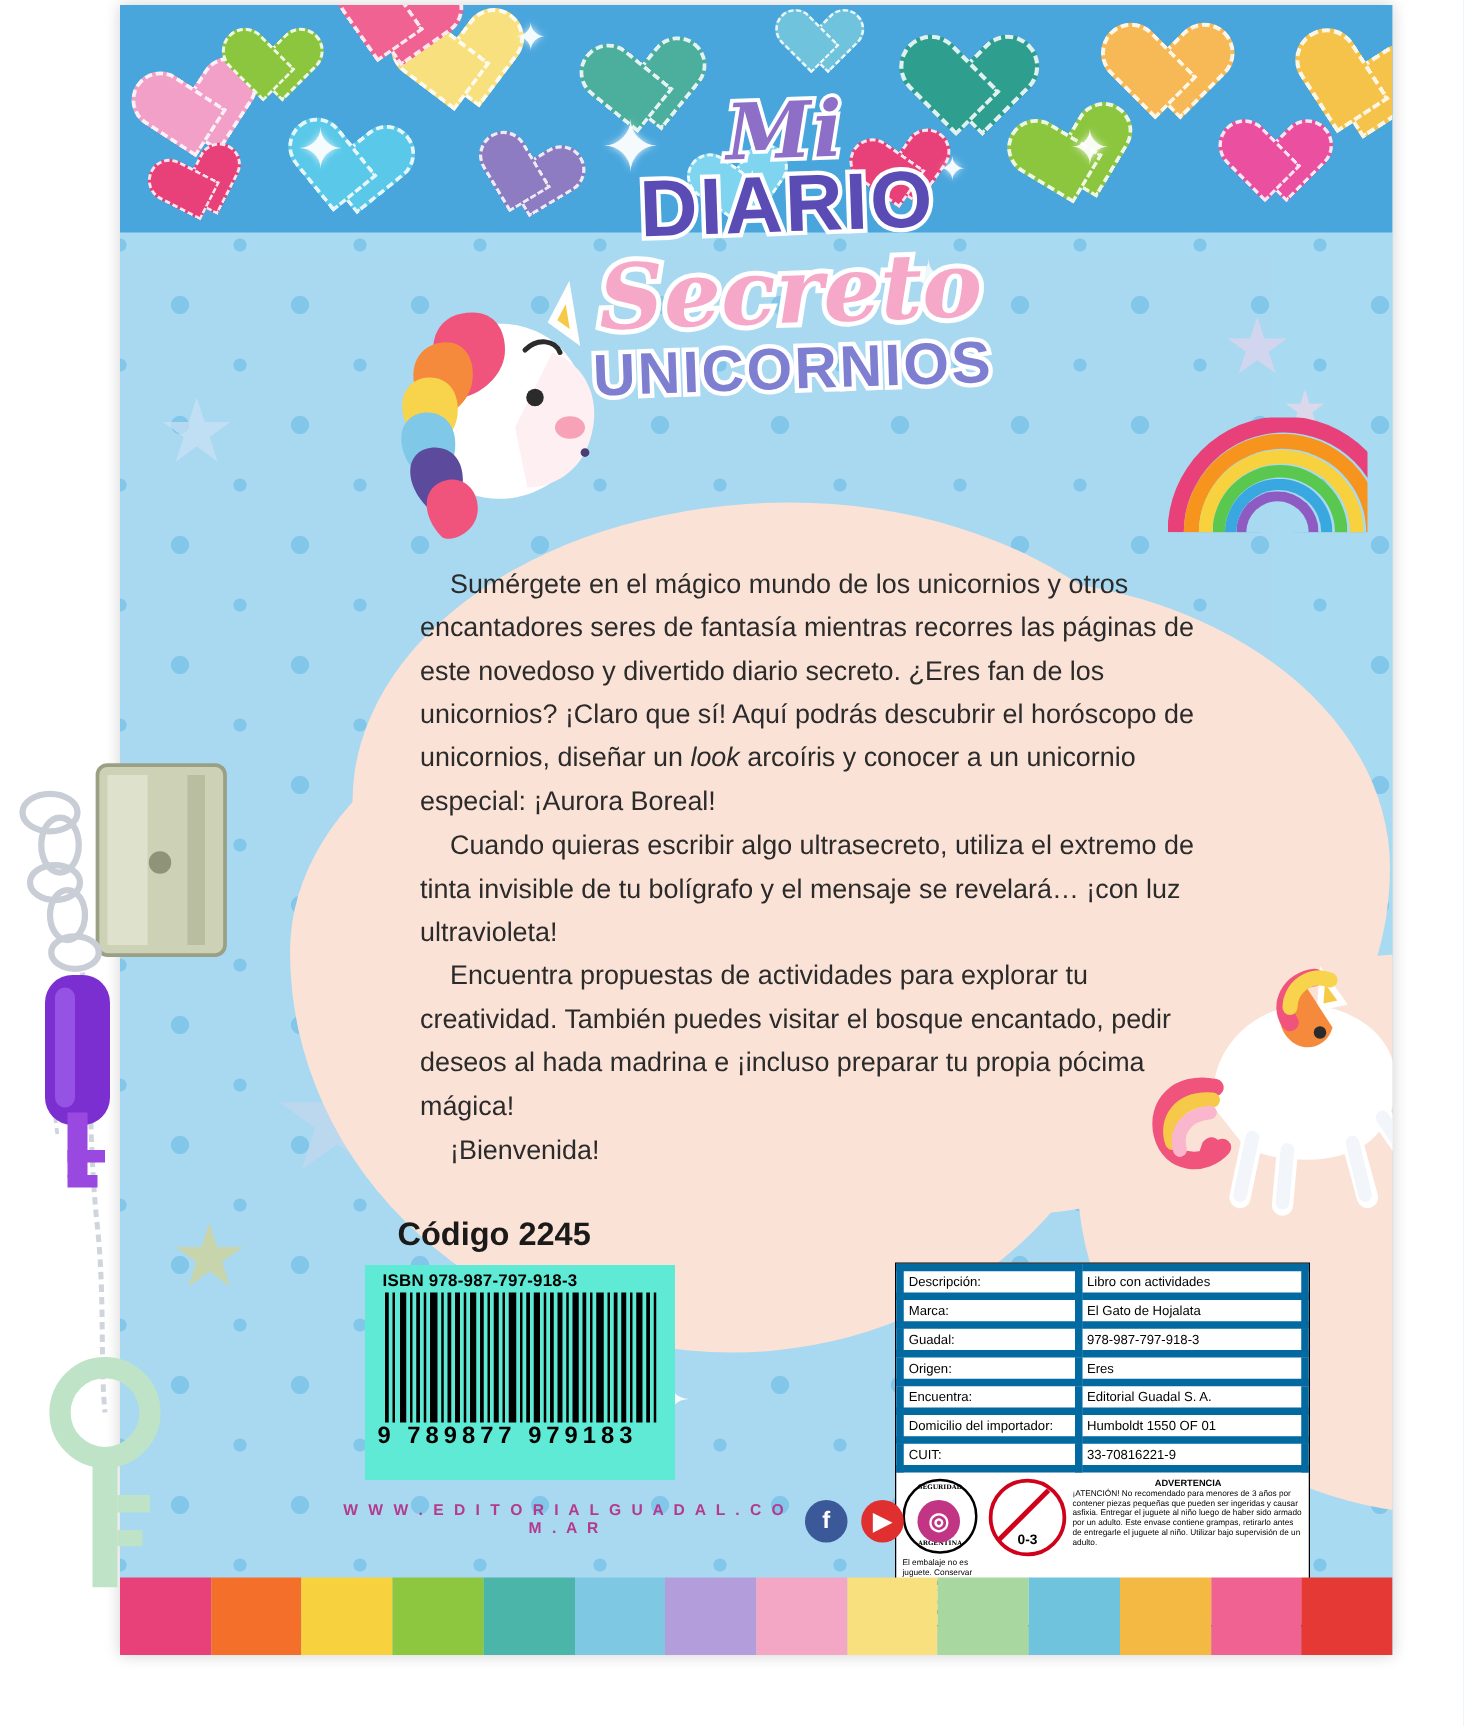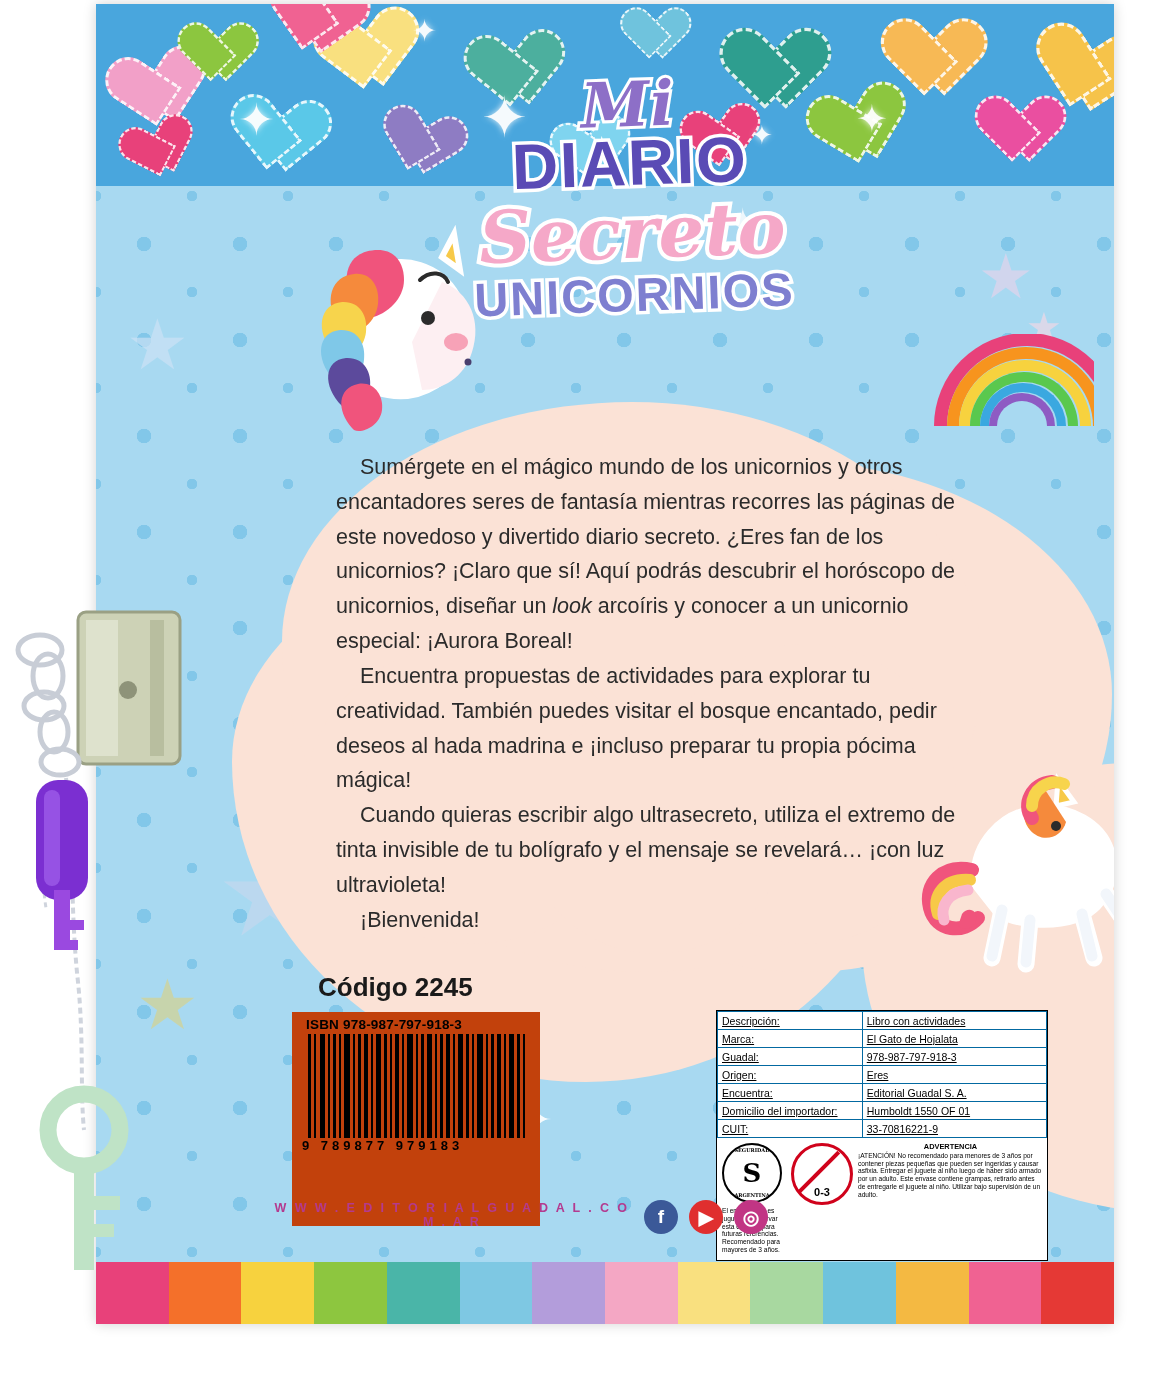--- a/index.html
+++ b/index.html
@@ -97,32 +97,32 @@
   .rainbow{position:absolute;left:838px;top:330px;width:160px;height:92px;overflow:hidden;}
   .rainbow span{position:absolute;left:0;bottom:0;border-radius:50% 50% 0 0 / 100% 100% 0 0;border-style:solid;border-bottom:none;}
   
   .uni-run{position:absolute;left:810px;top:740px;width:250px;height:230px;}
   
   .codigo{
     position:absolute;left:222px;top:968px;font-size:26px;font-weight:bold;color:#1a1a1a;
     font-family:"Liberation Sans", sans-serif;
   }
   
-  .barcode-box{position:absolute;left:196px;top:1008px;width:248px;height:214px;background:#c2410c;}
+  .barcode-box{position:absolute;left:196px;top:1008px;width:248px;height:172px;background:#5eead4;}
   .isbn-text{font-size:13.5px;font-weight:bold;padding:5px 0 0 14px;letter-spacing:.2px;}
   .bars{position:relative;height:104px;margin:2px 10px 0 14px;}
   .bars i{position:absolute;top:0;background:#000;height:100%;}
-  .barnum{font-size:13px;font-weight:bold;letter-spacing:4px;padding-left:10px;}
+  .barnum{font-size:19px;font-weight:bold;letter-spacing:4px;padding-left:10px;}
   
   .info{
     position:absolute;left:620px;top:1006px;width:330px;background:#fff;
     border:1px solid #000;font-size:10.5px;color:#000;
   }
   .info table{border-collapse:collapse;width:100%;}
-  .info td{border:1px solid #0369a1;padding:2px 4px;height:13px;text-decoration:underline;}
+  .info td{border:6px solid #0369a1;padding:2px 4px;height:13px;}
   .info td.k{width:44%;}
   .warn{display:flex;gap:5px;padding:5px 4px 6px 5px;align-items:flex-start;}
   .warn .sblock{flex:0 0 64px;text-align:center;}
   .warn-text{font-size:6.6px;line-height:1.18;}
   .warn-text b{font-size:7.4px;}
   .nokids{width:56px;height:56px;border:3px solid #d0021b;border-radius:50%;position:relative;}
   .nokids:after{content:"";position:absolute;left:-3px;top:24px;width:56px;height:4px;background:#d0021b;transform:rotate(-45deg);}
   .nokids span{position:absolute;left:0;right:0;bottom:4px;text-align:center;font-size:11px;font-weight:bold;}
   .sticker{width:56px;height:56px;border:2px solid #000;border-radius:50%;display:flex;align-items:center;justify-content:center;font-size:26px;font-weight:bold;font-family:"DejaVu Serif",serif;position:relative;}
   .sticker .top{position:absolute;top:2px;font-size:5px;font-weight:bold;}
@@ -216,22 +216,22 @@
     <span style="left:55px;width:50px;height:25px;border-width:8px;border-color:#8e5bc3;"></span>
   </div>
 
   <div class="cloud"></div>
   <div class="cloud-lobe" style="left:560px;top:640px;width:300px;height:300px;"></div>
   <div class="cloud-lobe" style="left:210px;top:640px;width:330px;height:300px;"></div>
   <div class="cloud-lobe" style="left:430px;top:700px;width:260px;height:250px;"></div>
 
   <div class="blurb">
     <p><span>Sumérgete en el mágico mundo de los unicornios y otros encantadores seres de fantasía mientras recorres las páginas de este novedoso y divertido diario secreto. ¿Eres fan de los unicornios? ¡Claro que sí! Aquí podrás descubrir el horóscopo de unicornios, diseñar un </span><em>look</em><span> arcoíris y conocer a un unicornio especial: ¡Aurora Boreal!</span></p>
+    <p>Cuando quieras escribir algo ultrasecreto, utiliza el extremo de tinta invisible de tu bolígrafo y el mensaje se revelará… ¡con luz ultravioleta!</p>
     <p>Encuentra propuestas de actividades para explorar tu creatividad. También puedes visitar el bosque encantado, pedir deseos al hada madrina e ¡incluso preparar tu propia pócima mágica!</p>
-    <p>Cuando quieras escribir algo ultrasecreto, utiliza el extremo de tinta invisible de tu bolígrafo y el mensaje se revelará… ¡con luz ultravioleta!</p>
     <p>¡Bienvenida!</p>
   </div>
 
   <svg class="uni-run" viewBox="0 0 250 230">
     <path d="M70 140 C66 100 96 70 130 66 C164 62 196 80 204 108 C212 136 196 166 170 174 C146 182 110 180 92 168 Z" fill="#ffffff" stroke="#ffffff" stroke-width="10"></path>
     <path d="M96 166 L86 214 M124 176 L120 220 M176 170 L188 214 M200 150 L222 182" stroke="#ffffff" stroke-width="17" stroke-linecap="round"></path>
     <path d="M96 166 L86 212 M124 176 L120 218 M176 170 L186 212 M200 150 L220 180" stroke="#f2f6fb" stroke-width="11" stroke-linecap="round"></path>
     <path d="M150 62 L152 36 L168 58 Z" fill="#f7c948" stroke="#fff" stroke-width="5"></path>
     <path d="M138 44 C118 50 112 72 124 86 C136 100 156 94 160 78" fill="#f58a3c"></path>
     <path d="M146 38 C126 40 116 60 126 74" stroke="#f0547c" stroke-width="14" fill="none" stroke-linecap="round"></path>

